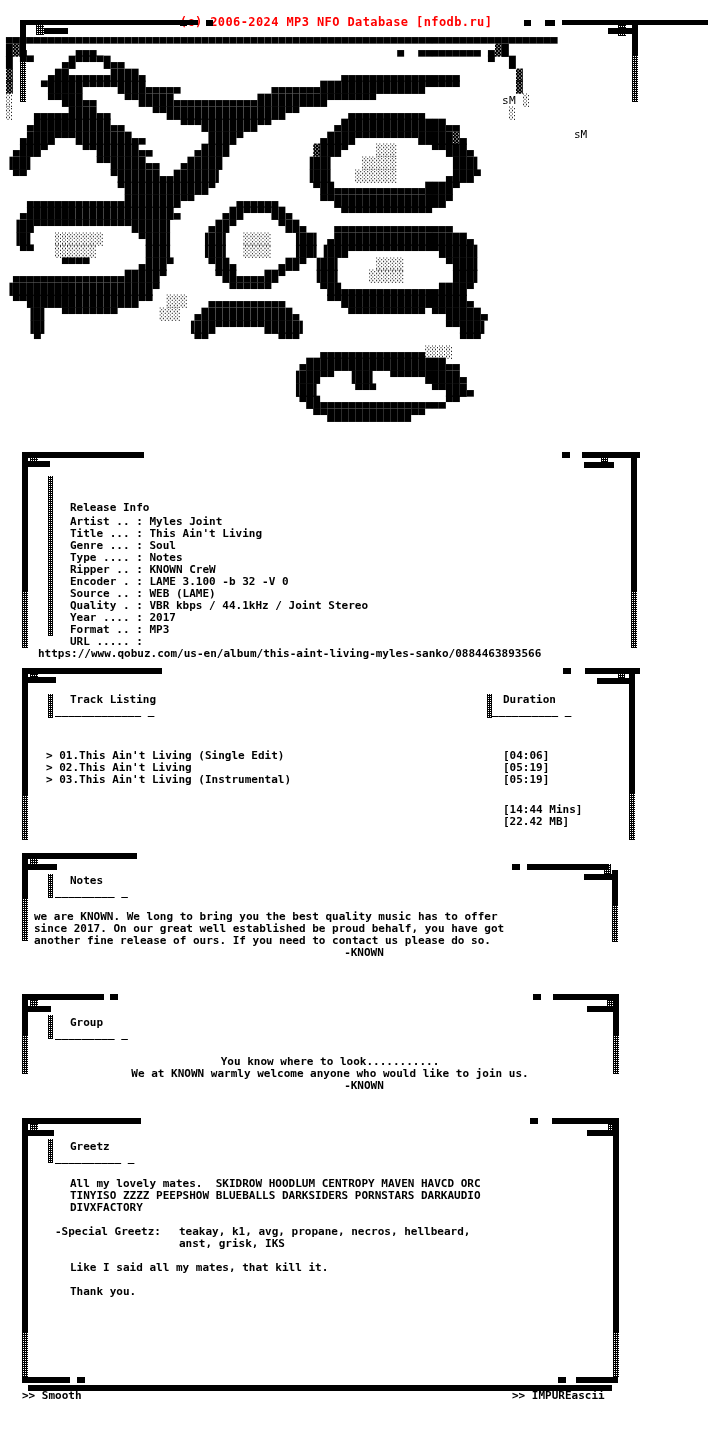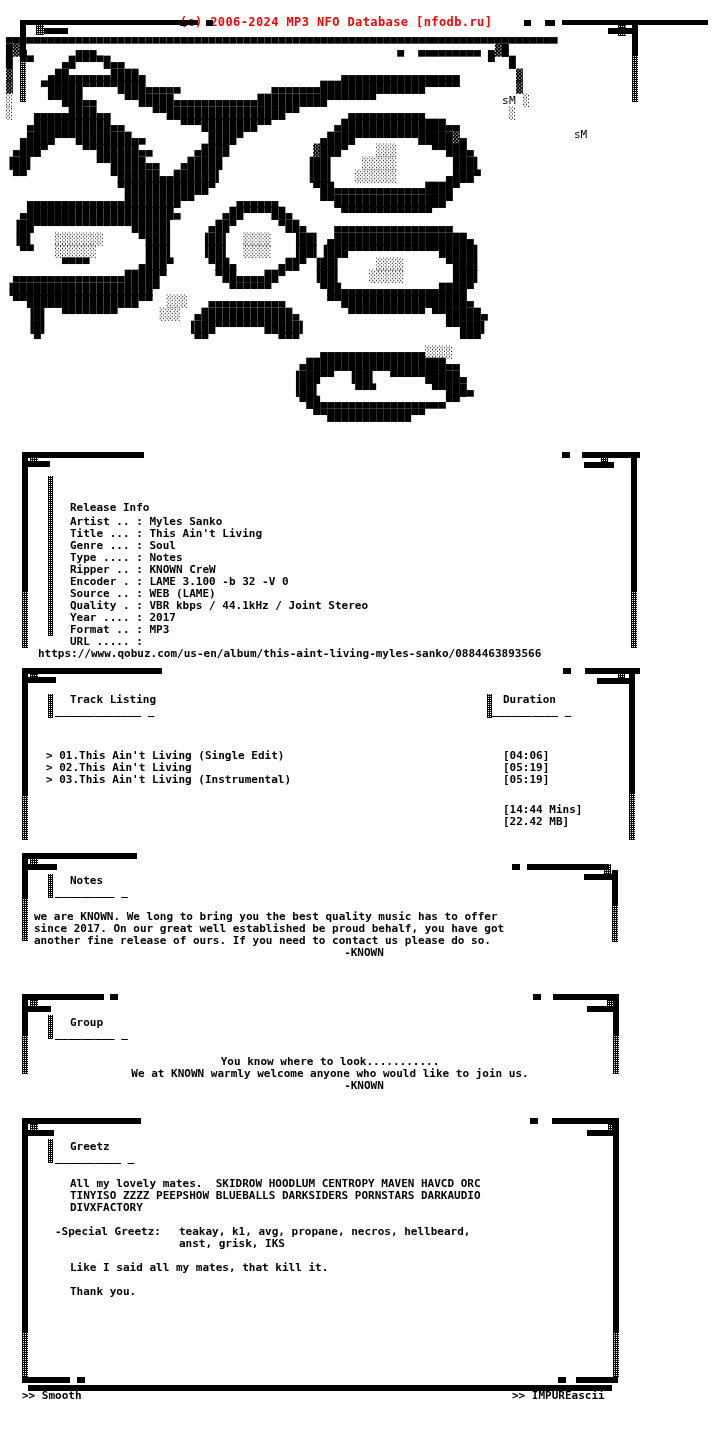--- a/index.html
+++ b/index.html
@@ -162,21 +162,21 @@
                 repeating-linear-gradient(0deg,#000 0 1px,transparent 1px 2px),
                 repeating-linear-gradient(90deg,#000 0 1px,transparent 1px 2px);"></div>
 
   <div class="abs" style="left:0; top:26px; width:728px;">
     <div class="nfo" style="position:static; top:auto;">
       <span style="display:block; padding-left:70px; font-weight:bold;">Release Info</span>
     </div>
   </div>
 
   <div class="abs" id="release-fields" style="left:70px; top:64px;">
-      <div class="nfo" style="position: static; font-weight: bold;"><span>Artist .. :</span><span> Myles Sanko</span></div>
+      <div class="nfo" style="position: static; font-weight: bold;"><span>Artist .. :</span><span> Myles Joint</span></div>
       <div class="nfo" style="position: static; font-weight: bold;"><span>Title ... :</span><span> This Ain't Living</span></div>
       <div class="nfo" style="position: static; font-weight: bold;"><span>Genre ... :</span><span> Soul</span></div>
       <div class="nfo" style="position: static; font-weight: bold;"><span>Type .... :</span><span> Notes</span></div>
       <div class="nfo" style="position: static; font-weight: bold;"><span>Ripper .. :</span><span> KNOWN CreW</span></div>
       <div class="nfo" style="position: static; font-weight: bold;"><span>Encoder . :</span><span> LAME 3.100 -b 32 -V 0</span></div>
       <div class="nfo" style="position: static; font-weight: bold;"><span>Source .. :</span><span> WEB (LAME)</span></div>
       <div class="nfo" style="position: static; font-weight: bold;"><span>Quality . :</span><span> VBR kbps / 44.1kHz / Joint Stereo</span></div>
       <div class="nfo" style="position: static; font-weight: bold;"><span>Year .... :</span><span> 2017</span></div>
       <div class="nfo" style="position: static; font-weight: bold;"><span>Format .. :</span><span> MP3</span></div>
       <div class="nfo" style="position: static; font-weight: bold;"><span>URL ..... :</span><span> </span></div>

